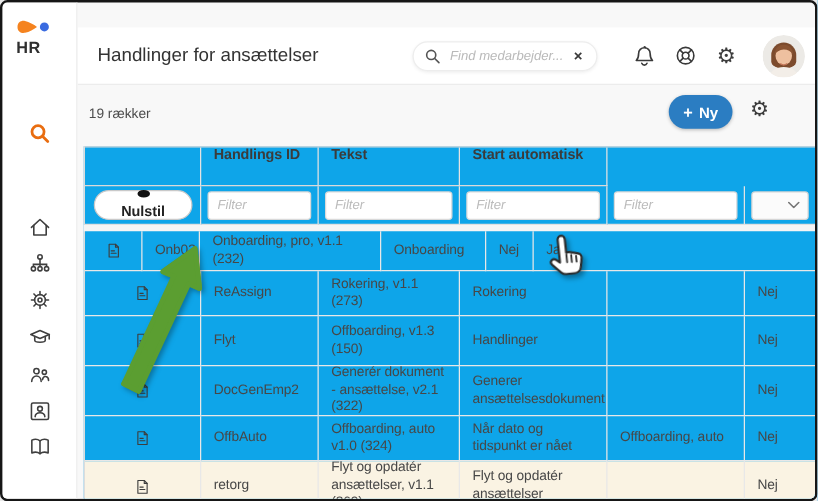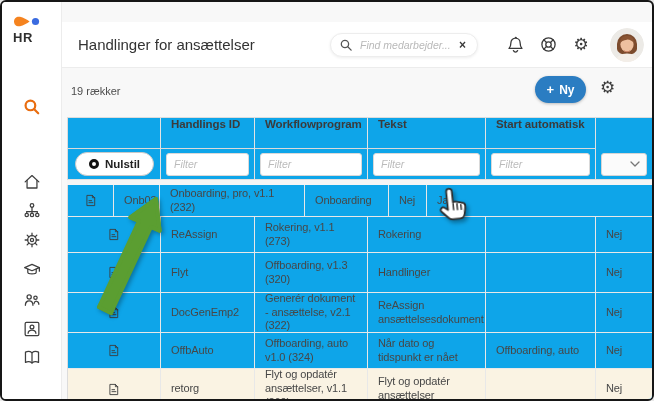--- a/index.html
+++ b/index.html
@@ -71,21 +71,21 @@
   .fcell { height:31px; padding:0 5px; border-right:1px solid #e3e3e3; border-bottom:1px solid #e0e0e0; }
   .flt {
     width:100%; height:23px; border:1px solid #d9d9d9; border-radius:3px;
     padding:0 7px; font-size:10.5px; color:#555; outline:none;
     font-family:"Liberation Sans", sans-serif;
   }
   .flt::placeholder { font-style:italic; color:#bbb; }
   .btn-reset {
     margin-left:2px; width:79px; height:24px; border:1px solid #c9c9c9; border-radius:12px;
     background:#fff; display:flex; align-items:center; justify-content:center; gap:6px;
-    font-family:"Liberation Sans", sans-serif; font-size:11.5px; font-weight:700; color:#222; cursor:pointer;
+    font-family:"Liberation Sans", sans-serif; font-size:11.5px; font-weight:700; color:#222; cursor:pointer;flex-direction:column;
   }
   .reset-ring { width:10px; height:10px; border:3px solid #111; border-radius:50%; }
   .sel {
     width:49px; height:23px; border:1px solid #d5d5d5; border-radius:3px; background:#fbfbfb;
     display:flex; align-items:center; justify-content:flex-end; padding:0 6px; cursor:pointer;
   }
   .gap-strip { height:5px; background:#f5f5f5; margin-left:-1px; }
   .dcell { font-size:11px; color:#474747; letter-spacing:-.1px; line-height:1.25; }
   .pad { padding:2px 10px; }
   .icon-cell { justify-content:center; }
@@ -222,21 +222,20 @@
     </button>
     <div class="table-gear">
       <span class="gear-glyph">⚙</span>
     </div>
 
     <div class="table">
 
       <div class="grid-main">
         <div class="hcell"></div>
         <div class="hcell">Handlings ID</div>
-        <div class="hcell">Workflowprogram</div>
         <div class="hcell">Tekst</div>
         <div class="hcell">Start automatisk</div>
       </div>
 
       <div class="grid-main">
         <div class="fcell" style="display:flex;align-items:center">
           <button class="btn-reset">
             <span class="reset-ring"></span>
             <span>Nulstil</span>
           </button>
@@ -302,39 +301,39 @@
         <div class="cell icon-cell">
           <span class="doc-btn">
             <svg width="14" height="15" viewBox="0 0 17 16" fill="none" stroke="#3d3d3d" stroke-width="1.1" stroke-linejoin="round" stroke-linecap="round">
               <path d="M4 1.8 H10.2 L13 4.6 V14.2 H4 Z"></path>
                 <path d="M10.2 1.8 V4.6 H13"></path>
                 <path d="M6 8.2 H9.2 M6 10.6 H10.8"></path>
             </svg>
           </span>
         </div>
         <div class="cell dcell pad">Flyt</div>
-        <div class="cell dcell pad">Offboarding, v1.3 (320)</div>
+        <div class="cell dcell pad">Offboarding, v1.3 (150)</div>
         <div class="cell dcell pad">Handlinger</div>
         <div class="cell dcell pad"></div>
         <div class="cell dcell pad last">Nej</div>
       </div>
 
       <div class="grid-main trow" style="height:40px">
         <div class="cell icon-cell">
           <span class="doc-btn">
             <svg width="14" height="15" viewBox="0 0 17 16" fill="none" stroke="#3d3d3d" stroke-width="1.1" stroke-linejoin="round" stroke-linecap="round">
               <path d="M4 1.8 H10.2 L13 4.6 V14.2 H4 Z"></path>
                 <path d="M10.2 1.8 V4.6 H13"></path>
                 <path d="M6 8.2 H9.2 M6 10.6 H10.8"></path>
             </svg>
           </span>
         </div>
         <div class="cell dcell pad">DocGenEmp2</div>
         <div class="cell dcell pad">Generér dokument - ansættelse, v2.1 (322)</div>
-        <div class="cell dcell pad">ReAssign ansættelsesdokument</div>
+        <div class="cell dcell pad">Generer ansættelsesdokument</div>
         <div class="cell dcell pad"></div>
         <div class="cell dcell pad last">Nej</div>
       </div>
 
       <div class="grid-main trow" style="height:36px">
         <div class="cell icon-cell">
           <span class="doc-btn">
             <svg width="14" height="15" viewBox="0 0 17 16" fill="none" stroke="#3d3d3d" stroke-width="1.1" stroke-linejoin="round" stroke-linecap="round">
               <path d="M4 1.8 H10.2 L13 4.6 V14.2 H4 Z"></path>
                 <path d="M10.2 1.8 V4.6 H13"></path>

